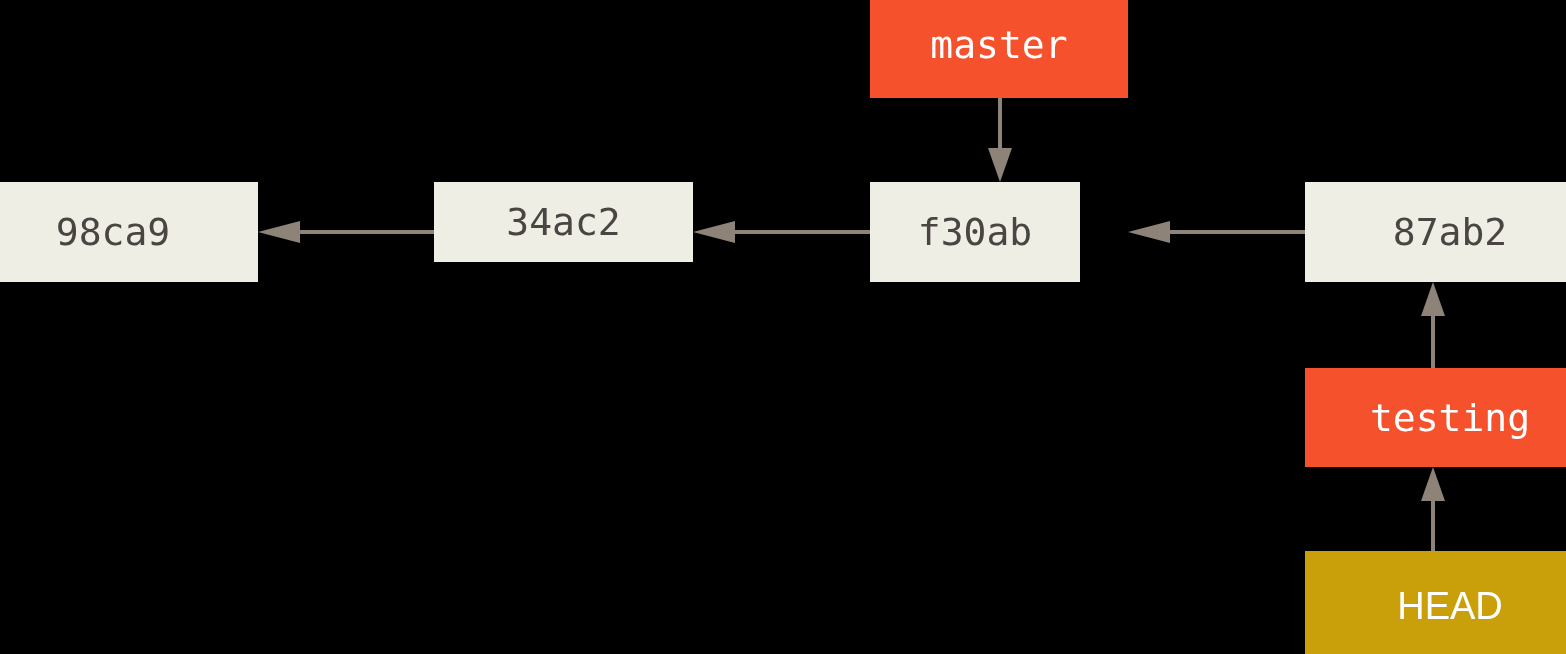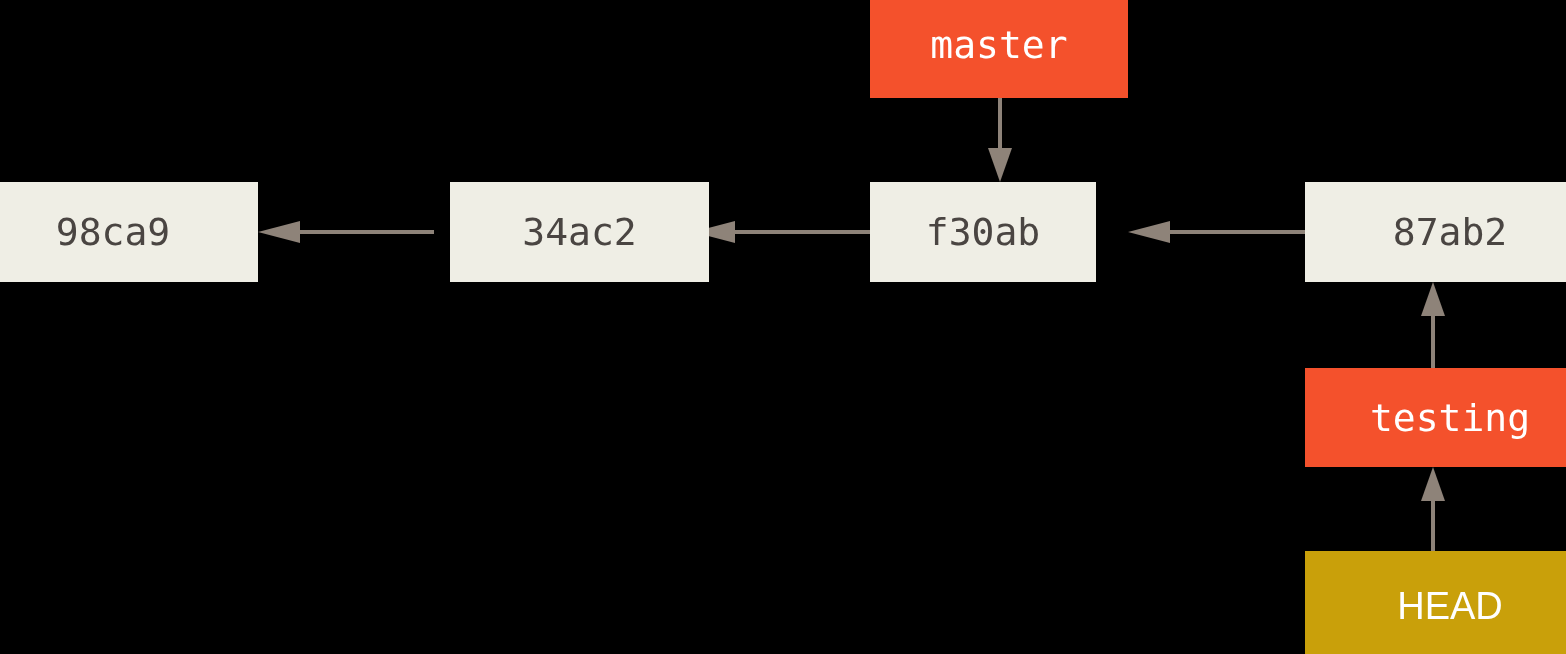--- a/index.html
+++ b/index.html
@@ -86,25 +86,25 @@
     <g>
       <line x1="1433" y1="551" x2="1433" y2="501" stroke="#8e8379" stroke-width="4"></line>
       <polygon points="1433,467 1421,501 1445,501" fill="#8e8379"></polygon>
     </g>
   </svg>
 
   <div class="node commit" style="left:-32px; top:182px; width:290px; height:100px;">
     <span>98ca9</span>
   </div>
 
-  <div class="node commit" style="left:434px; top:182px; width:259px; height:100px;margin-left:16px;">
+  <div class="node commit" style="left:434px; top:182px; width:259px; height:80px;">
     <span>34ac2</span>
   </div>
 
-  <div class="node commit" style="left:870px; top:182px; width:226px; height:100px;">
+  <div class="node commit" style="left:870px; top:182px; width:210px; height:100px;">
     <span>f30ab</span>
   </div>
 
   <div class="node commit" style="left:1305px; top:182px; width:290px; height:100px;">
     <span>87ab2</span>
   </div>
 
   <div class="node branch" style="left:870px; top:-8px; width:258px; height:106px;">
     <span>master</span>
   </div>

